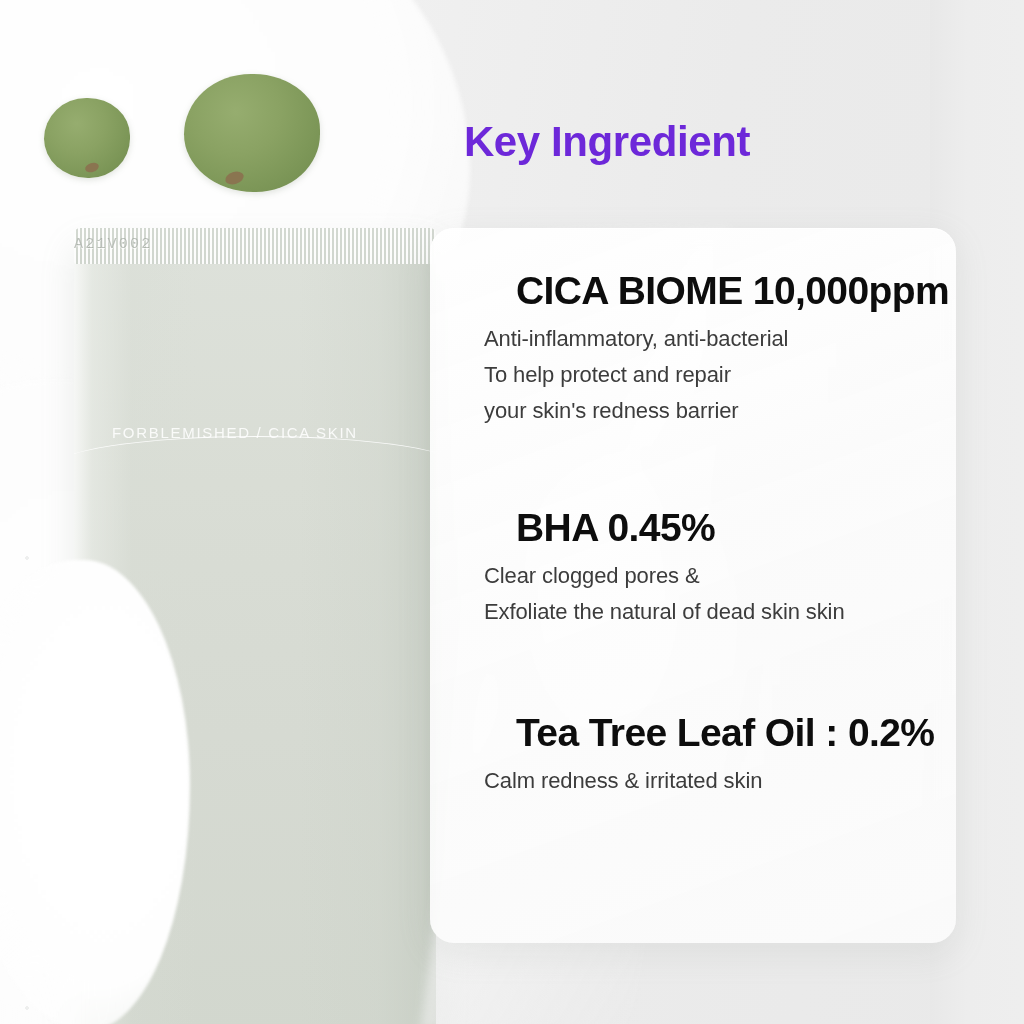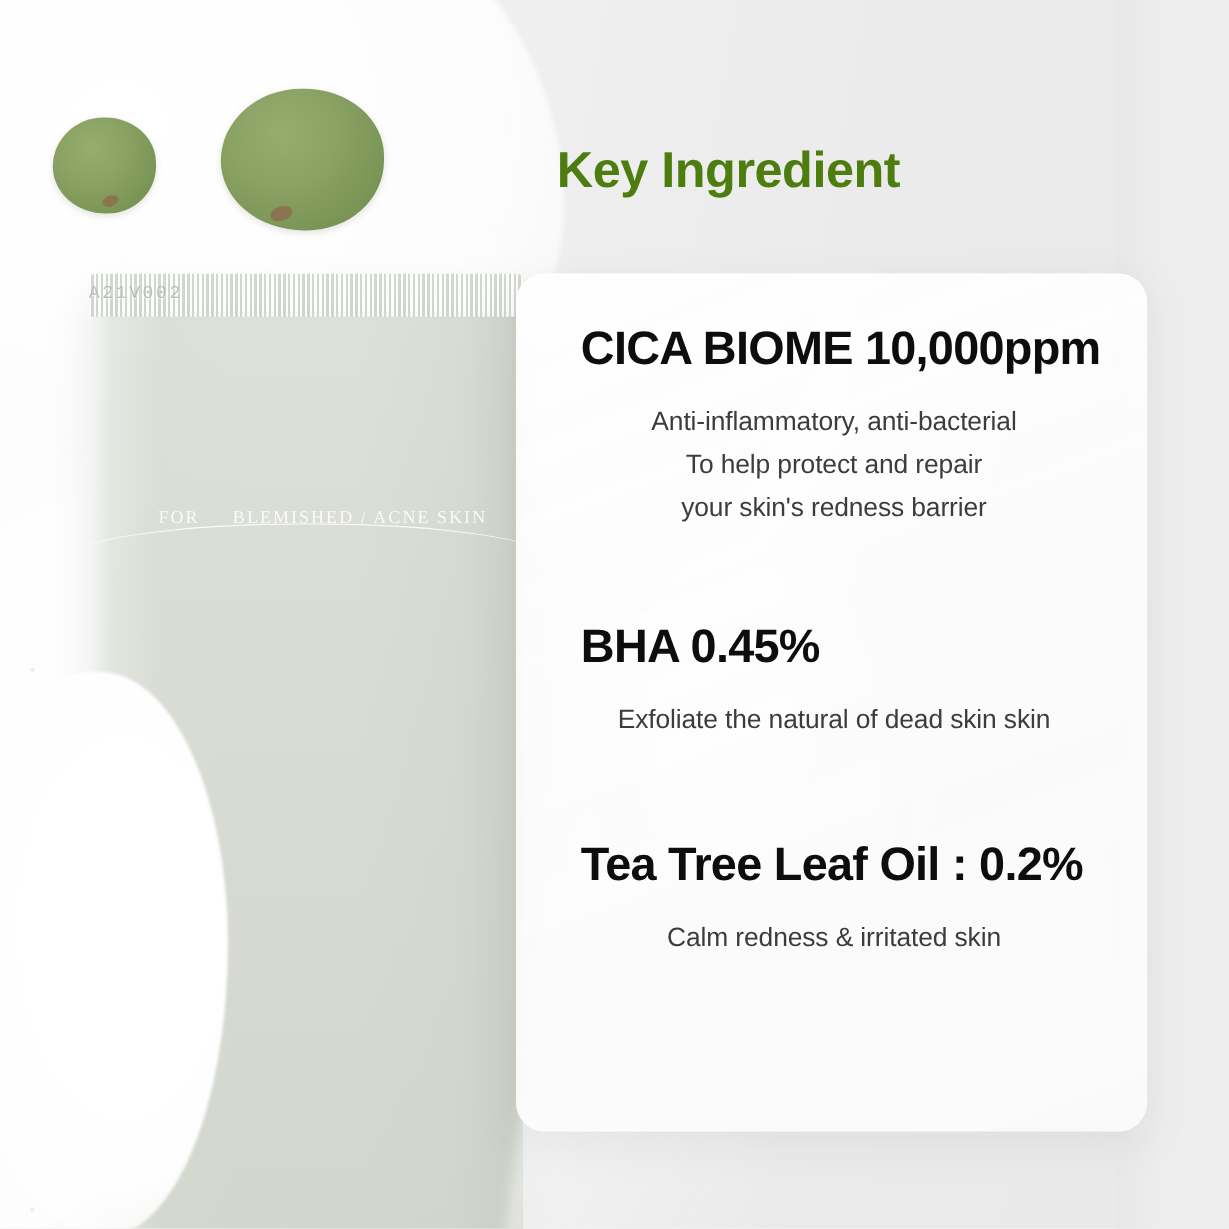--- a/index.html
+++ b/index.html
@@ -148,29 +148,27 @@
     text-align: center;
     color: rgba(255,255,255,.92);
     font-size: 17px;
     letter-spacing: 1.9px;
     line-height: 26px;
     text-shadow: 0 0 2px rgba(190,198,188,.5);
   }
   .tube-label .sz { font-size: 16px; letter-spacing: 1.1px; }
   .tube-forrow {
     position: absolute;
-    left: 88px; top: 424px; width: 362px;
+    left: 68px; top: 424px; width: 362px;
     display: flex;
-    justify-content: space-between;
     padding: 0 44px;
     box-sizing: border-box;
     color: rgba(255,255,255,.86);
     font-size: 15px;
     letter-spacing: 1.7px;
-    font-family: Liberation Serif, serif;
   }
   
   .tube-foam-left {
     position: absolute;
     left: -40px; top: 560px;
     width: 230px; height: 470px;
     border-radius: 50% 46% 44% 54% / 42% 48% 52% 58%;
     background: radial-gradient(ellipse at 62% 45%, #ffffff 0%, #fefefe 58%, rgba(253,253,253,.65) 82%, rgba(252,252,252,0) 100%);
     filter: blur(1.5px);
   }
@@ -197,21 +195,21 @@
   .headline {
     position: absolute;
     left: 0; top: 118px;
     width: 1024px;
     text-align: center;
     padding-left: 190px;
     box-sizing: border-box;
     font-size: 42px;
     font-weight: bold;
     letter-spacing: -0.4px;
-    color: #4d7c0f;
+    color: #6d28d9;
   }
 
   
   .glass-card {
     position: absolute;
     left: 430px; top: 228px;
     width: 526px; height: 715px;
     border-radius: 24px;
     background: linear-gradient(160deg, rgba(255,255,255,.93) 0%, rgba(253,253,253,.90) 45%, rgba(251,251,251,.92) 100%);
     backdrop-filter: blur(9px);
@@ -228,28 +226,28 @@
     box-sizing: border-box;
   }
   .ing-block { margin-bottom: 0; }
   .ing-title {
     font-size: 39px;
     font-weight: bold;
     color: #0d0d0d;
     letter-spacing: -0.6px;
     line-height: 1.1;
     white-space: nowrap;
+    margin-left: 32px;
   }
   .ing-desc {
-    margin-top: 20px;
+    margin-top: 8px;
     font-size: 22px;
     line-height: 36px;
     color: #3c3c3c;
     letter-spacing: -0.1px;
-    text-align: center;
   }
   .ing-desc div { white-space: nowrap; }
   .gap-1 { height: 78px; }
   .gap-2 { height: 82px; }
 </style>
 </head>
 <body>
 
 <div id="stage">
 
@@ -263,21 +261,21 @@
   <div class="leaf leaf-large"></div>
 
   <div class="tube"></div>
   <div class="tube-foam-left"></div>
   <div class="tube-crimp"></div>
   <div class="tube-batch">A21V002</div>
   <div class="tube-curve"></div>
 
   <div class="tube-forrow">
     <span>FOR</span>
-    <span>BLEMISHED / ACNE SKIN</span>
+    <span>BLEMISHED / CICA SKIN</span>
   </div>
 
   <div class="card-backdrop-sheet"></div>
   <div class="card-backdrop-blob"></div>
 
   <div class="headline">Key Ingredient</div>
 
   <div class="glass-card">
     <div class="glass-inner">
 
@@ -288,20 +286,21 @@
           <div>To help protect and repair</div>
           <div>your skin's redness barrier</div>
         </div>
       </div>
 
       <div class="gap-1"></div>
 
       <div class="ing-block">
         <div class="ing-title">BHA 0.45%</div>
         <div class="ing-desc">
+          <div>Clear clogged pores &amp;</div>
           <div>Exfoliate the natural of dead skin skin</div>
         </div>
       </div>
 
       <div class="gap-2"></div>
 
       <div class="ing-block">
         <div class="ing-title">Tea Tree Leaf Oil : 0.2%</div>
         <div class="ing-desc">
           <div>Calm redness &amp; irritated skin</div>

